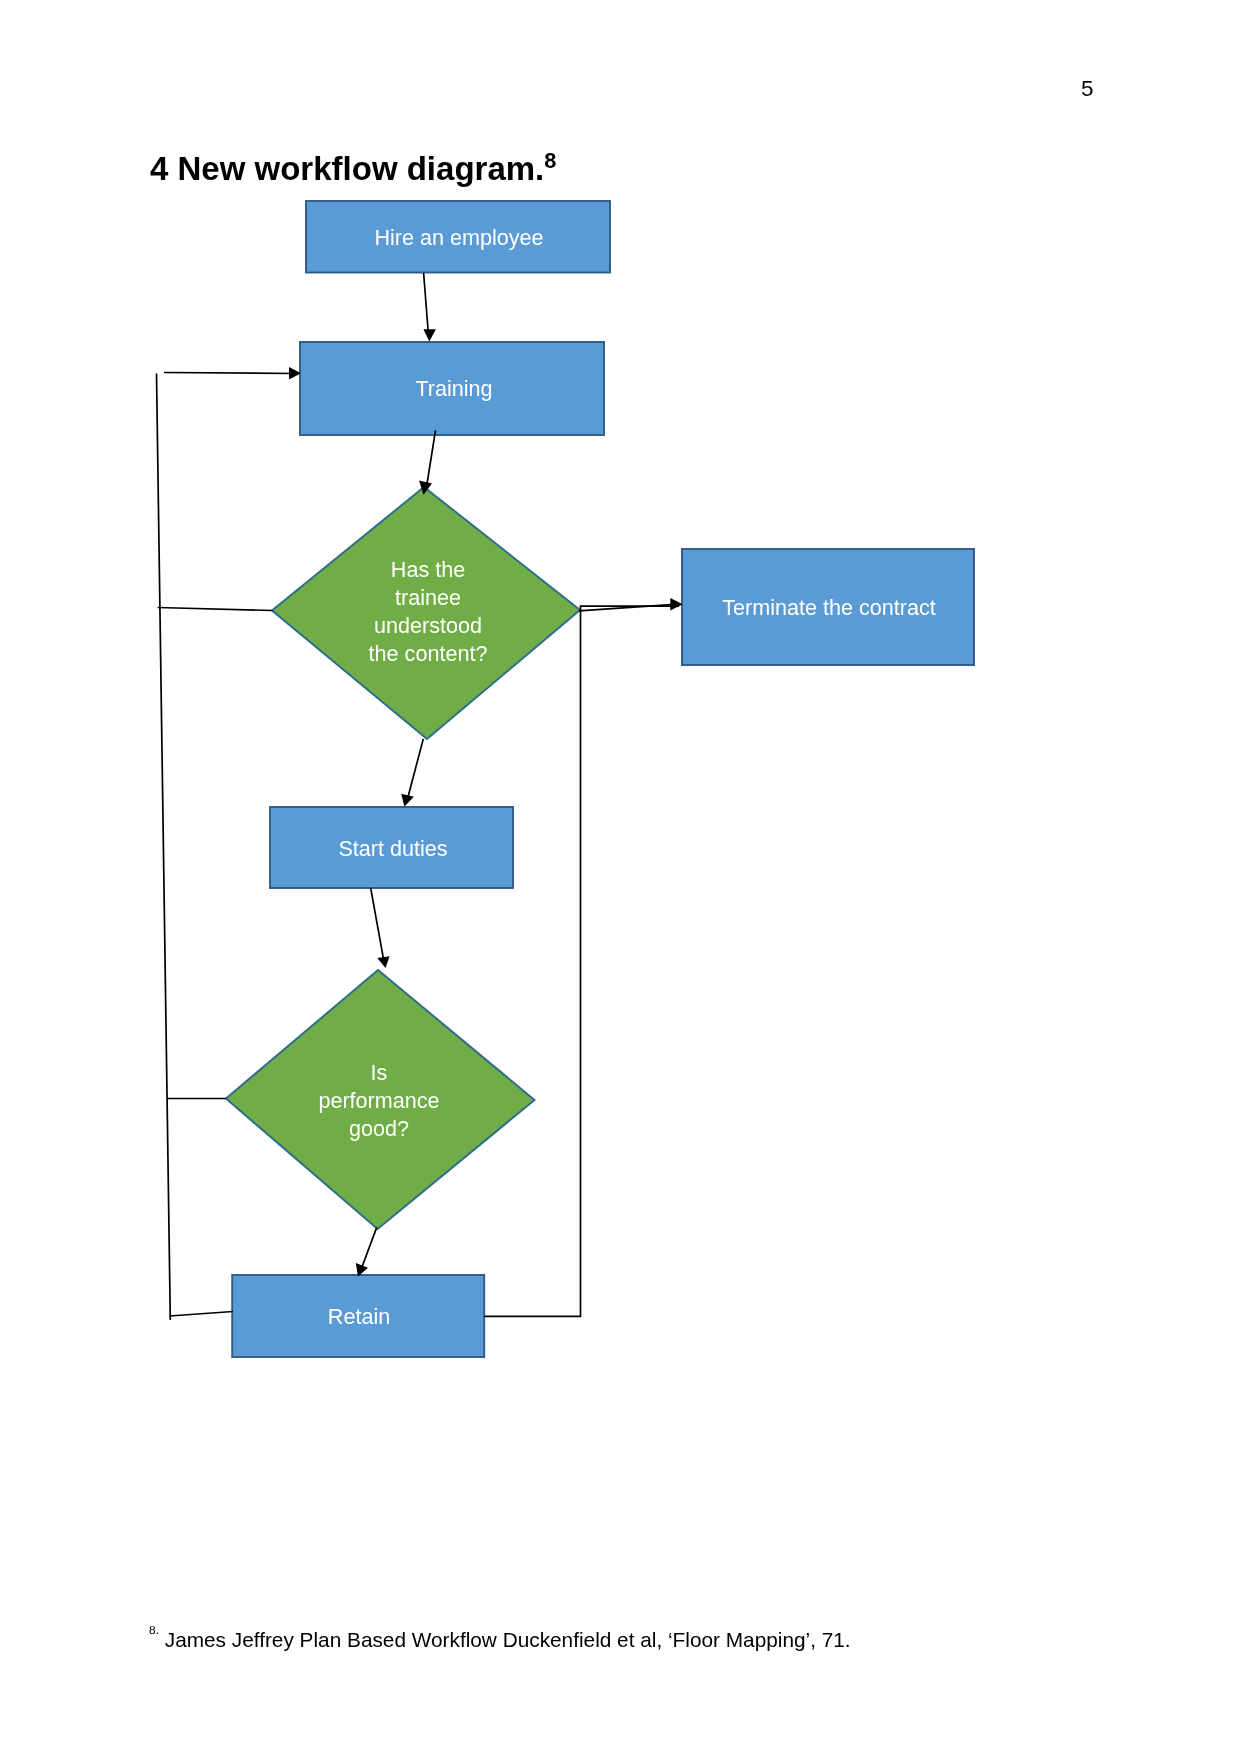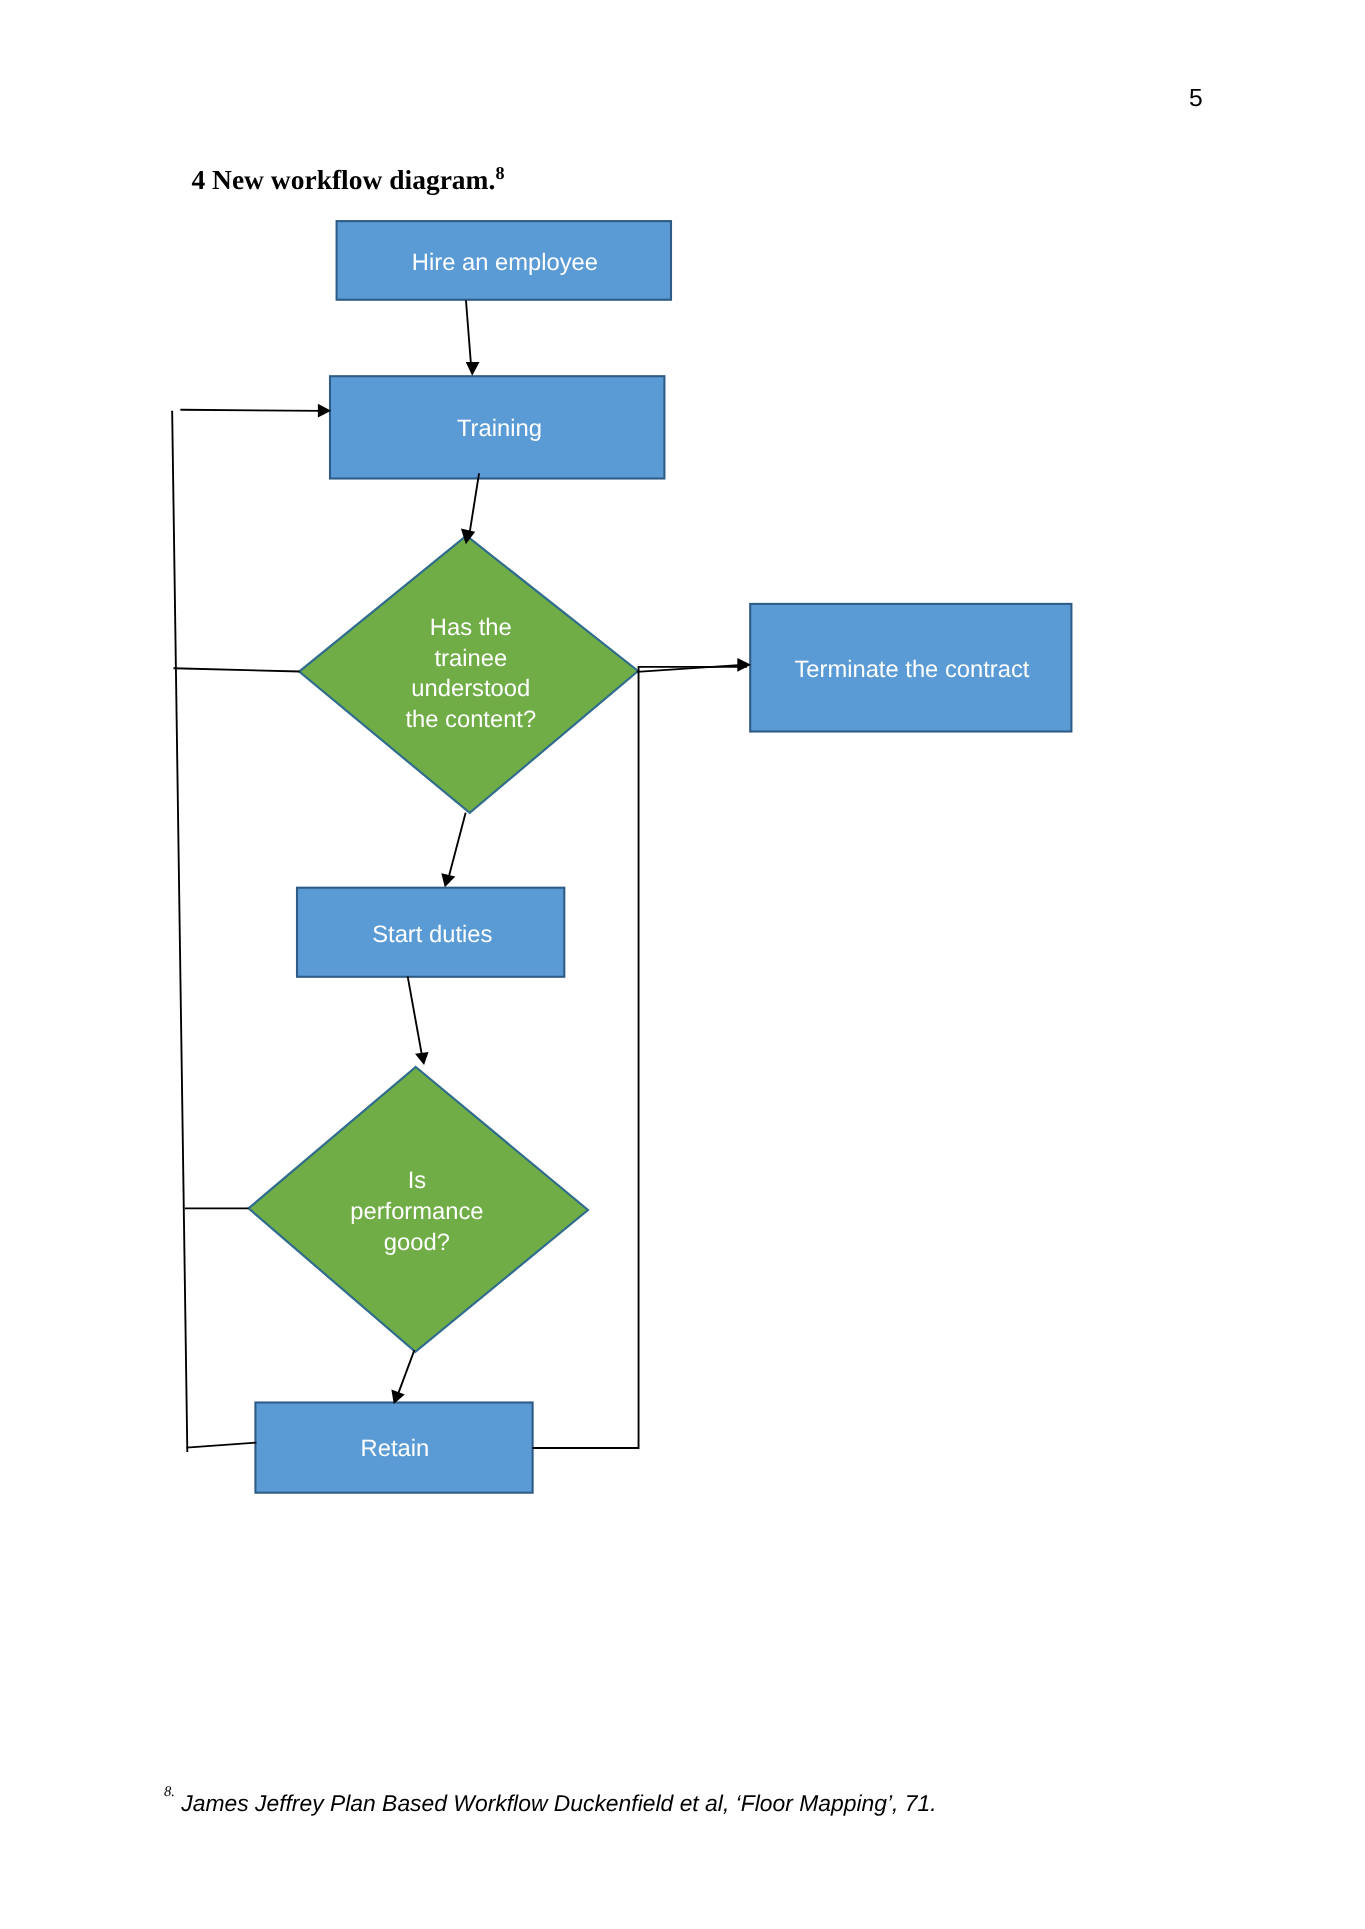--- a/index.html
+++ b/index.html
@@ -1,25 +1,25 @@
 <!DOCTYPE html>
 <html><head>
 <meta charset="utf-8">
 <style>
   html,body{margin:0;padding:0;}
   body{width:1241px;height:1754px;background:#ffffff;position:relative;overflow:hidden;
        font-family:"Liberation Sans",sans-serif;
        -webkit-font-smoothing:antialiased;transform:translateZ(0);}
   #page-number{position:absolute;left:1081px;top:78px;font-family:"Liberation Sans",sans-serif;
        font-size:22.5px;line-height:1;color:#000;}
-  #heading{position:absolute;left:150px;top:152px;font-family:Liberation Serif, serif;
-       font-weight:bold;font-size:25px;line-height:1;color:#000;white-space:nowrap;margin-left:24px;}
+  #heading{position:absolute;left:150px;top:152px;font-family:Liberation Sans, sans-serif;
+       font-weight:bold;font-size:33px;line-height:1;color:#000;white-space:nowrap;}
   #heading sup{font-size:0.66em;vertical-align:baseline;position:relative;top:-0.53em;font-weight:bold;}
   #footnote{position:absolute;left:149px;top:1630px;font-family:"Liberation Sans",sans-serif;
-       font-size:20.8px;line-height:1;color:#000;white-space:nowrap;font-style:italic;}
+       font-size:20.8px;line-height:1;color:#000;white-space:nowrap;}
   #footnote sup{font-family:"Liberation Serif",serif;font-size:0.64em;vertical-align:baseline;
        position:relative;top:-0.95em;}
   svg#diagram{position:absolute;left:0;top:0;}
   .shape-text{font-family:"Liberation Sans",sans-serif;font-size:21.6px;text-anchor:middle;}
 </style>
 </head>
 <body>
 
 <div id="page-number">5</div>
 

